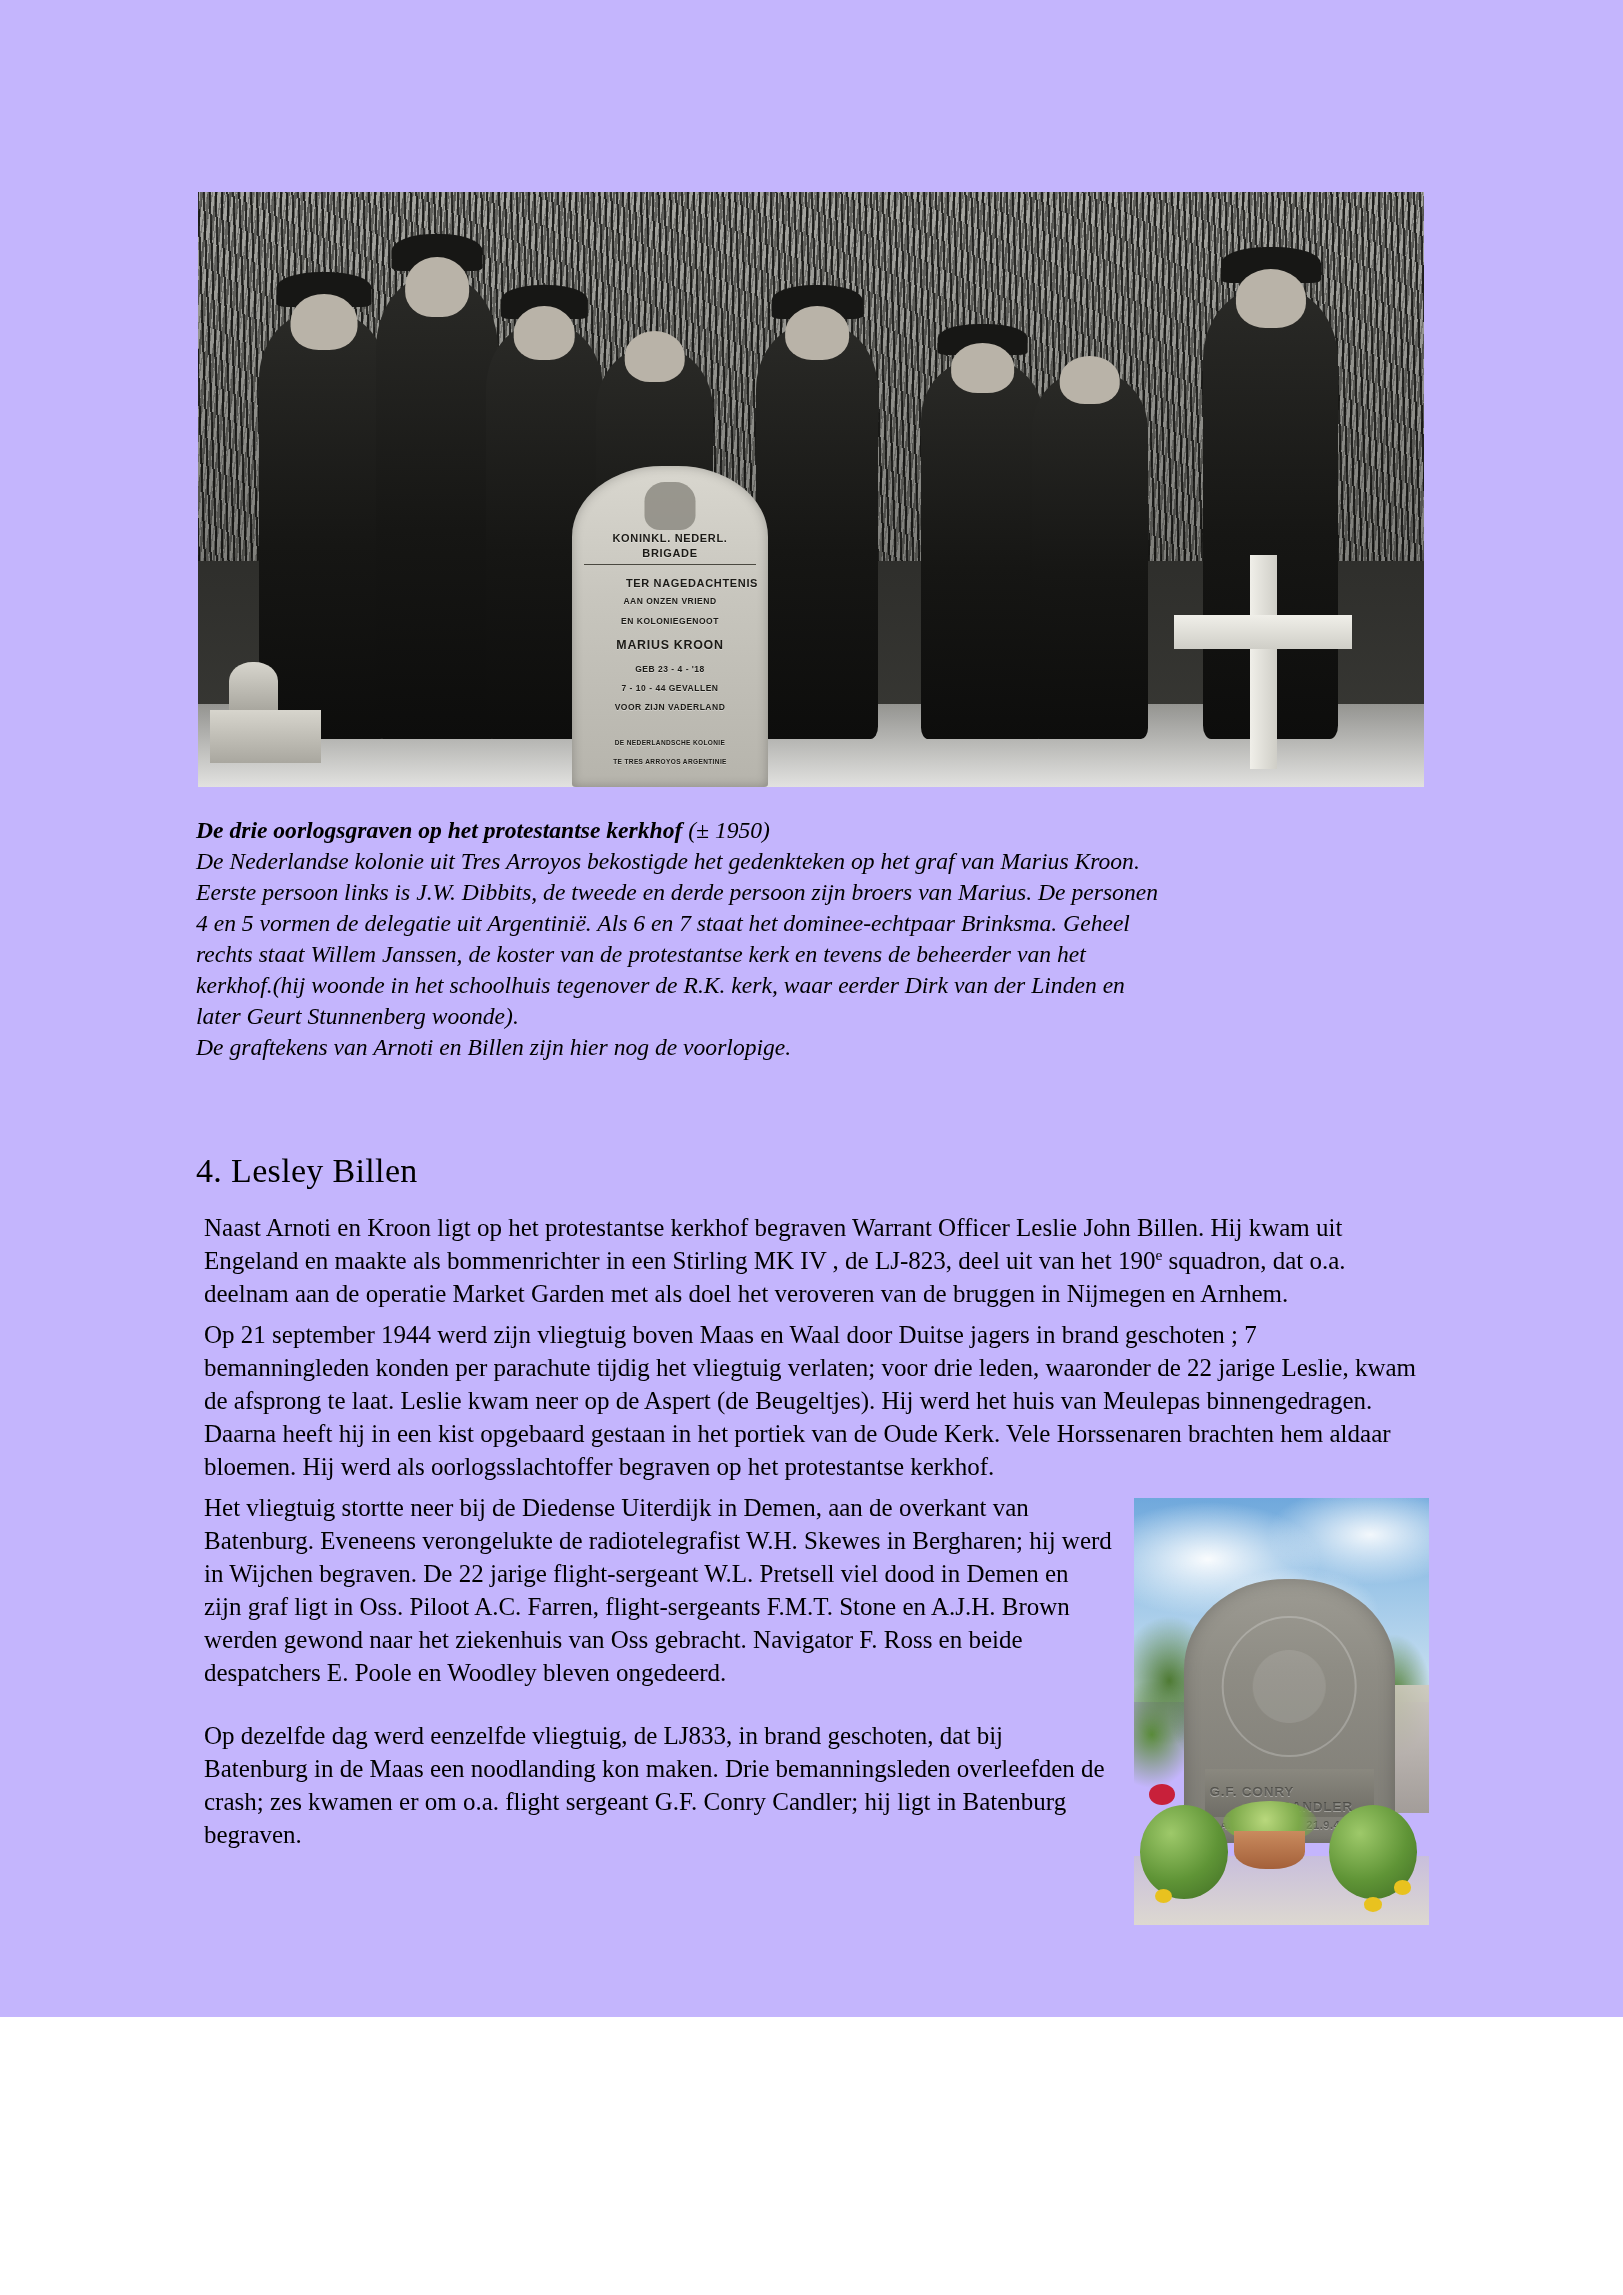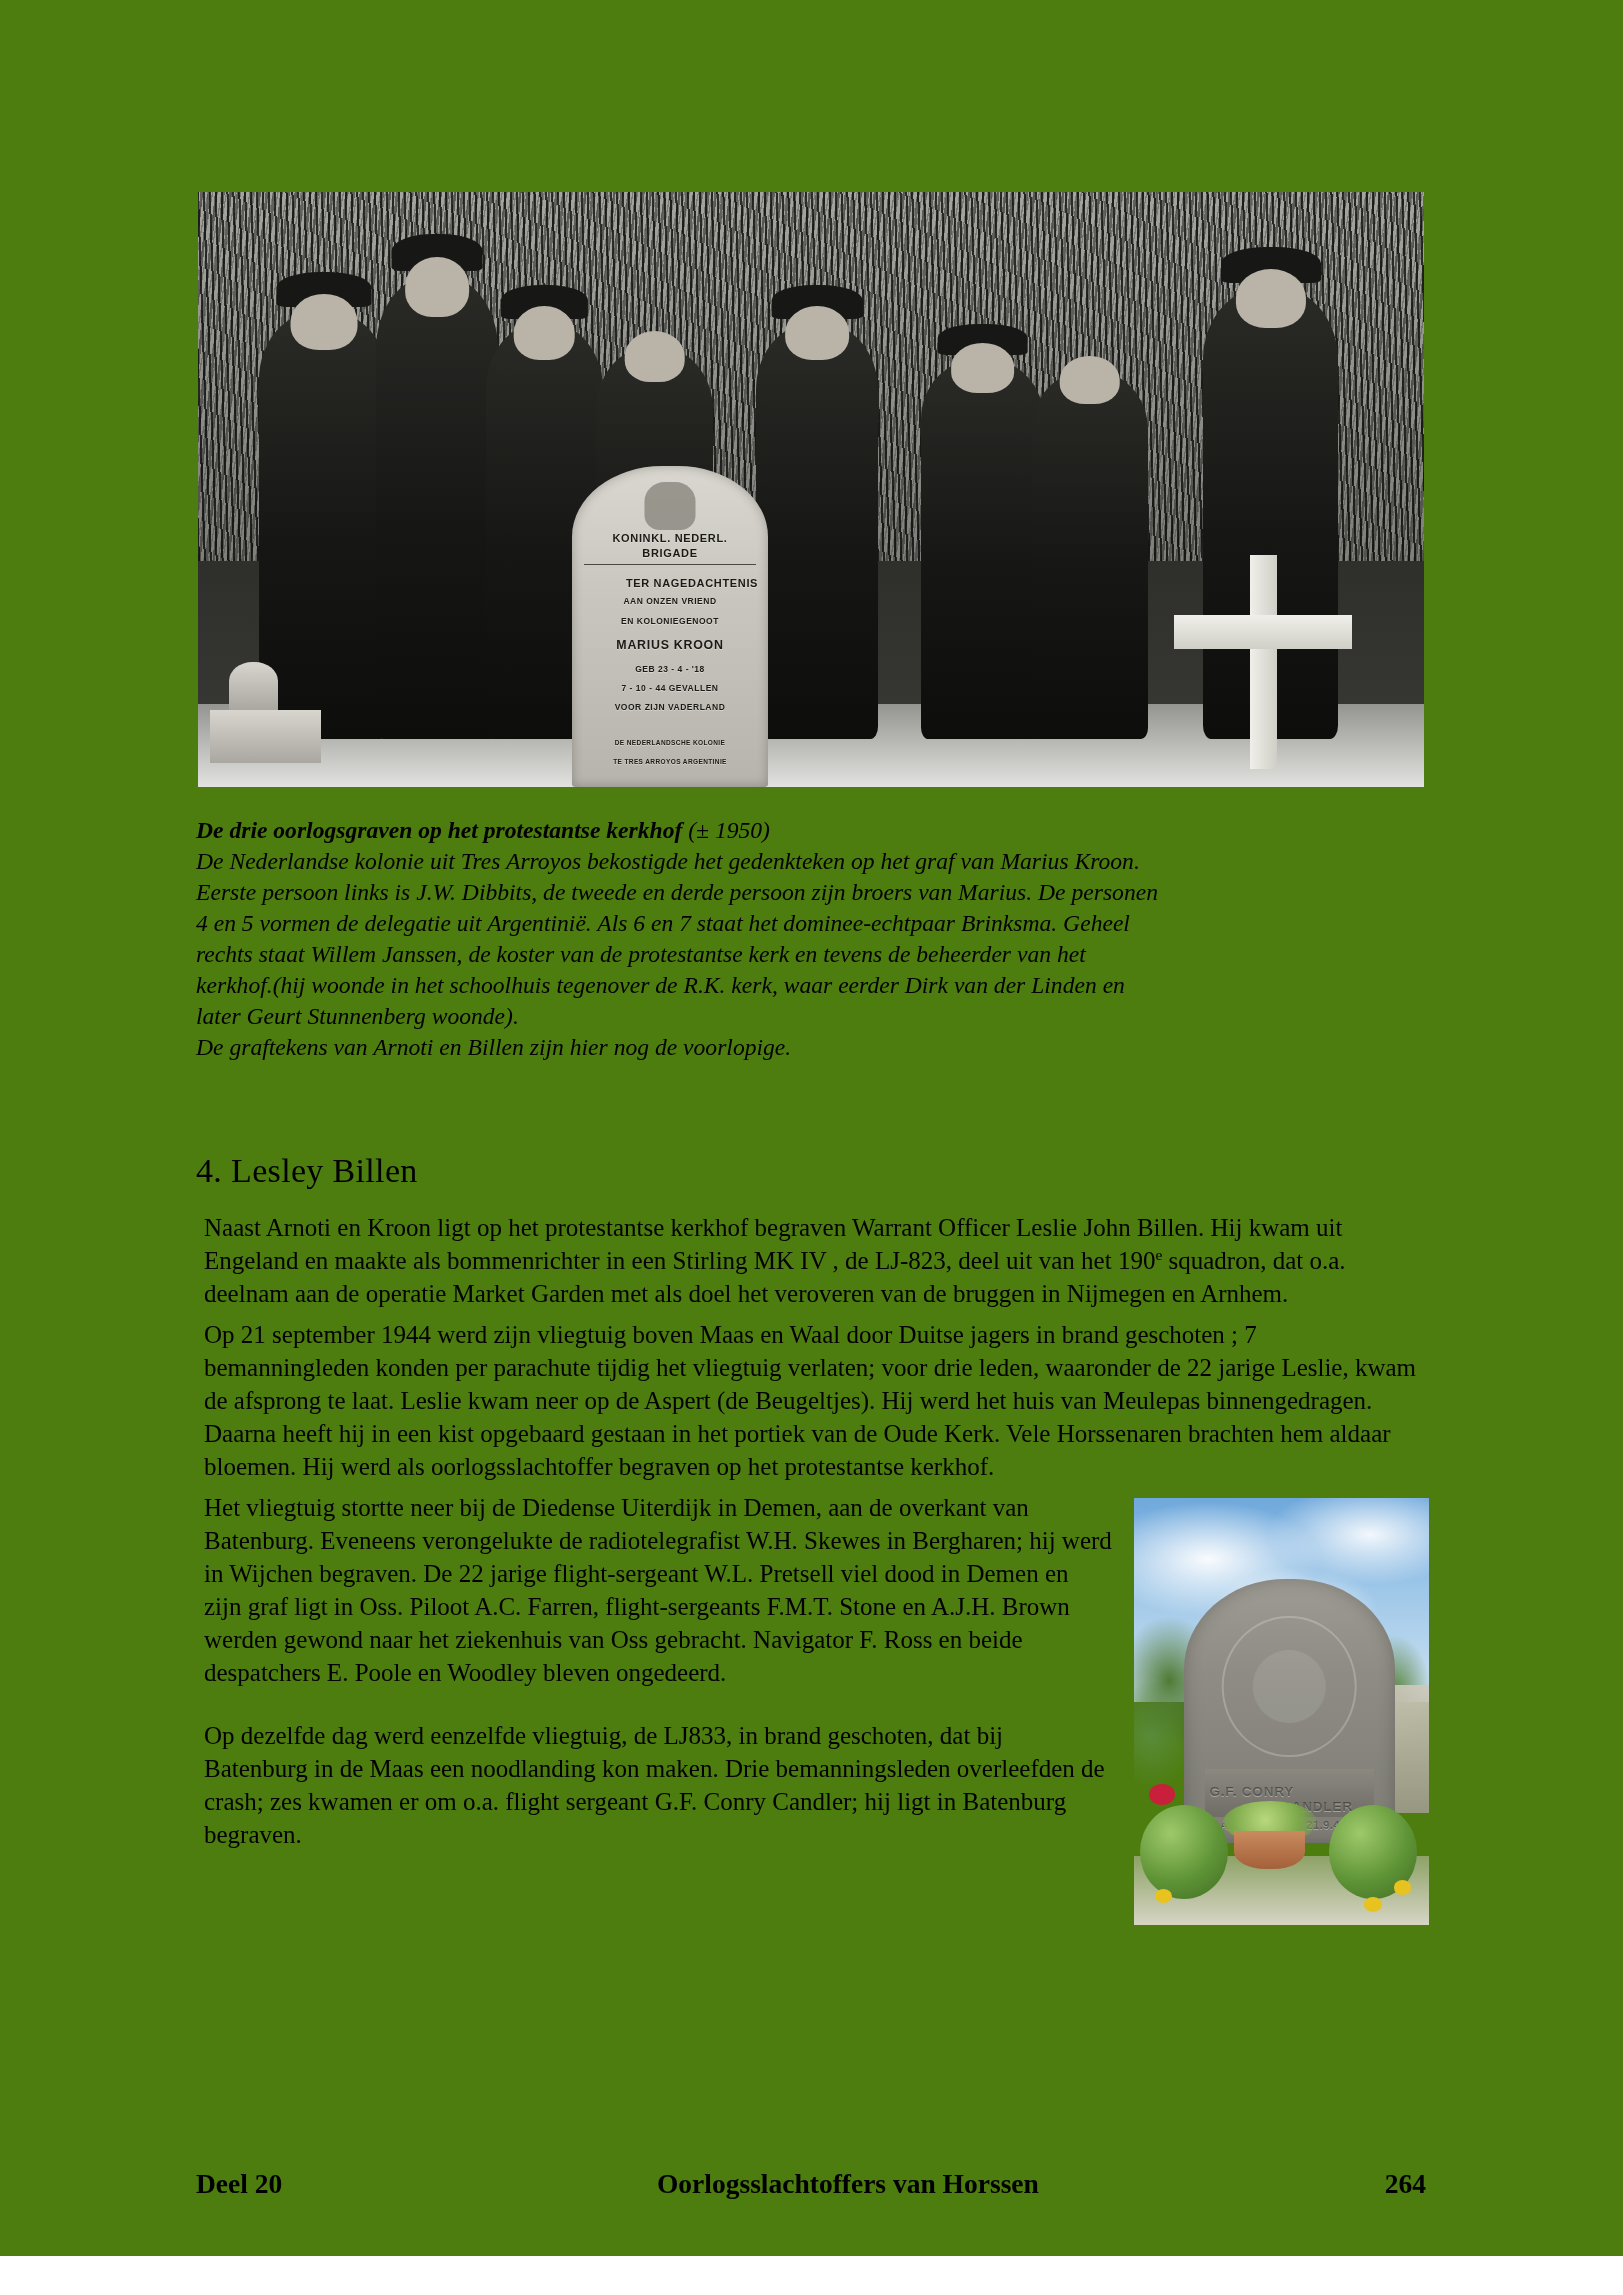--- a/index.html
+++ b/index.html
@@ -3,22 +3,22 @@
 <meta charset="utf-8">
 <style>
   html, body {
     margin: 0;
     padding: 0;
     background: #ffffff;
   }
   .page {
     position: relative;
     width: 1623px;
-    height: 2256px;
-    background: #4d7c0f;
+    height: 2017px;
+    background: #c4b5fd;
     font-family: "Liberation Serif", "DejaVu Serif", serif;
     color: #000000;
     overflow: hidden;
   }
 
   
   .photo-top {
     position: absolute;
     left: 198px;
     top: 192px;

